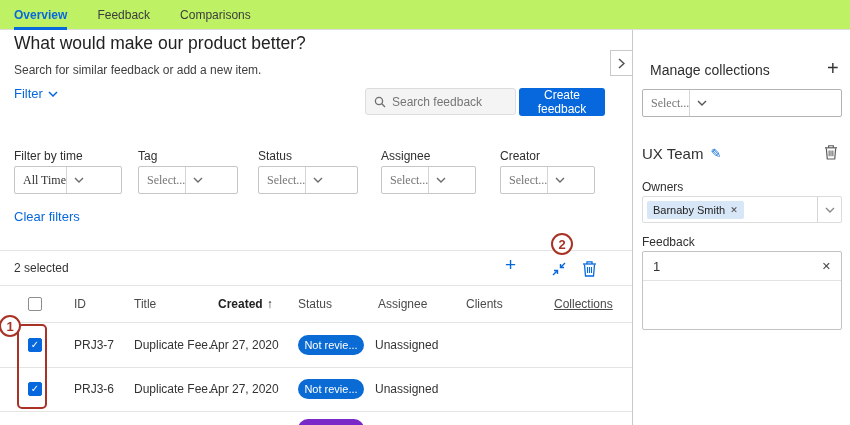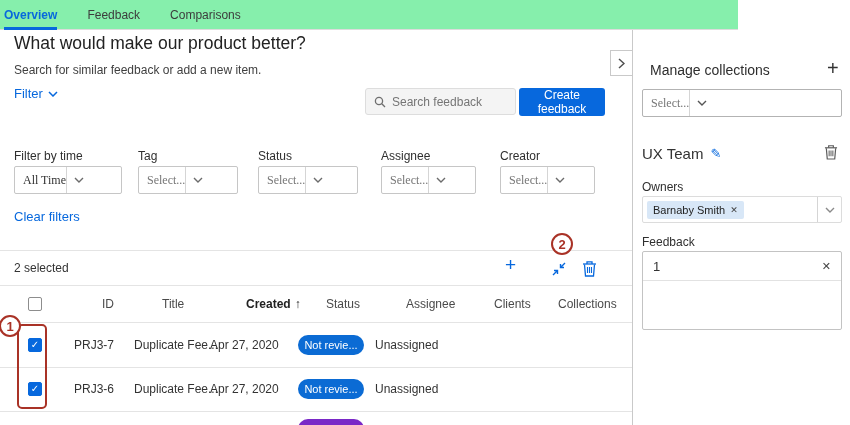--- a/index.html
+++ b/index.html
@@ -1,34 +1,34 @@
 <!DOCTYPE html>
 <html><head>
 <meta charset="utf-8">
 <style>
   * { margin:0; padding:0; box-sizing:border-box; }
   html,body { width:850px; height:425px; }
   body { position:relative; font-family:"Liberation Sans", sans-serif; background:#fff; color:#333; overflow:hidden; }
   .abs { position:absolute; }
   .row { display:flex; align-items:center; }
 
-  .tabbar { position:absolute; left:0; top:0; width:738px; height:30px; border-bottom:1px solid #dcdcdc; display:flex; align-items:center; gap:30px; padding:0 4px; background:#86efac; }
+  .tabbar { position:absolute; left:0; top:0; width:850px; height:30px; border-bottom:1px solid #dcdcdc; display:flex; align-items:center; gap:30px; padding:0 14px; background:#bef264; }
   .tab { font-size:12px; color:#3c3c3c; height:30px; line-height:30px; cursor:pointer; white-space:nowrap; }
   .tab.active { color:#0768dd; font-weight:700; box-shadow: inset 0 -3px 0 #0768dd; }
 
   .link { color:#0768dd; cursor:pointer; }
 
   .dd { position:absolute; height:28px; display:flex; align-items:center; justify-content:flex-start; border:1px solid #c6c6c6; border-radius:2px; background:#fff; cursor:pointer;font-family:Liberation Serif, serif; }
   .dd-val { font-size:12px; color:#767676; padding-left:8px; white-space:nowrap; overflow:hidden; }
   .dd-val.set { color:#333; }
   .dd-caret { width:24px; align-self:stretch; border-left:1px solid #d5d5d5; display:flex; align-items:center; justify-content:center; flex:0 0 24px; }
 
   .flabel { position:absolute; top:149px; font-size:12px; color:#2f2f2f; }
   .hline { position:absolute; left:0; width:632px; height:1px; background:#e4e4e4; }
-  .th { position:absolute; top:297px; font-size:12px; color:#4a4a4a;margin-left:28px; }
+  .th { position:absolute; top:297px; font-size:12px; color:#4a4a4a; }
   .cell { position:absolute; font-size:12px; color:#333; white-space:nowrap; }
 
   .cb { position:absolute; width:14px; height:14px; border:1px solid #8d8d8d; border-radius:2px; background:#fff; display:flex; align-items:center; justify-content:center; cursor:pointer; font-size:10px; line-height:1; }
   .cb.checked { background:#0768dd; border-color:#0768dd; color:#fff; }
 
   .pill { position:absolute; width:66px; height:20px; border-radius:10px; background:#0b6bd4; color:#fff; font-size:11px; display:flex; align-items:center; justify-content:center; white-space:nowrap; }
   .pill.purple { background:#7a28c7; }
 
   .ann-circle { position:absolute; width:22px; height:22px; border-radius:50%; background:#fff; border:2.5px solid #a93226; color:#a93226; font-weight:700; font-size:13px; display:flex; align-items:center; justify-content:center; z-index:10; }
   .ann-rect { position:absolute; left:17px; top:324px; width:30px; height:85px; border:2.5px solid #a93226; border-radius:5px; z-index:9; pointer-events:none; }
@@ -133,21 +133,21 @@
 <span class="cb" style="left:28px;top:297px;"></span>
 <span class="th" style="left:74px;">ID</span>
 <span class="th" style="left:134px;">Title</span>
 <span class="th row" style="left:218px;font-weight:700;color:#222;cursor:pointer;gap:4px;">
   <span>Created</span>
   <span>↑</span>
 </span>
 <span class="th" style="left:298px;">Status</span>
 <span class="th" style="left:378px;">Assignee</span>
 <span class="th" style="left:466px;">Clients</span>
-<span class="th" style="left:530px;">Collections</span>
+<span class="th" style="left:554px;text-decoration:underline;">Collections</span>
 <div class="hline" style="top:322px;"></div>
 
 <span class="cb checked" style="left:28px;top:338px;">
     <span>✓</span>
   </span>
 <span class="cell link" style="left:74px;top:338px;">PRJ3-7</span>
 <span class="cell" style="left:134px;top:338px;">Duplicate Fee...</span>
 <span class="cell" style="left:210px;top:338px;">Apr 27, 2020</span>
 <span class="pill" style="left:298px;top:335px;">Not revie...</span>
 <span class="cell" style="left:375px;top:338px;">Unassigned</span>

